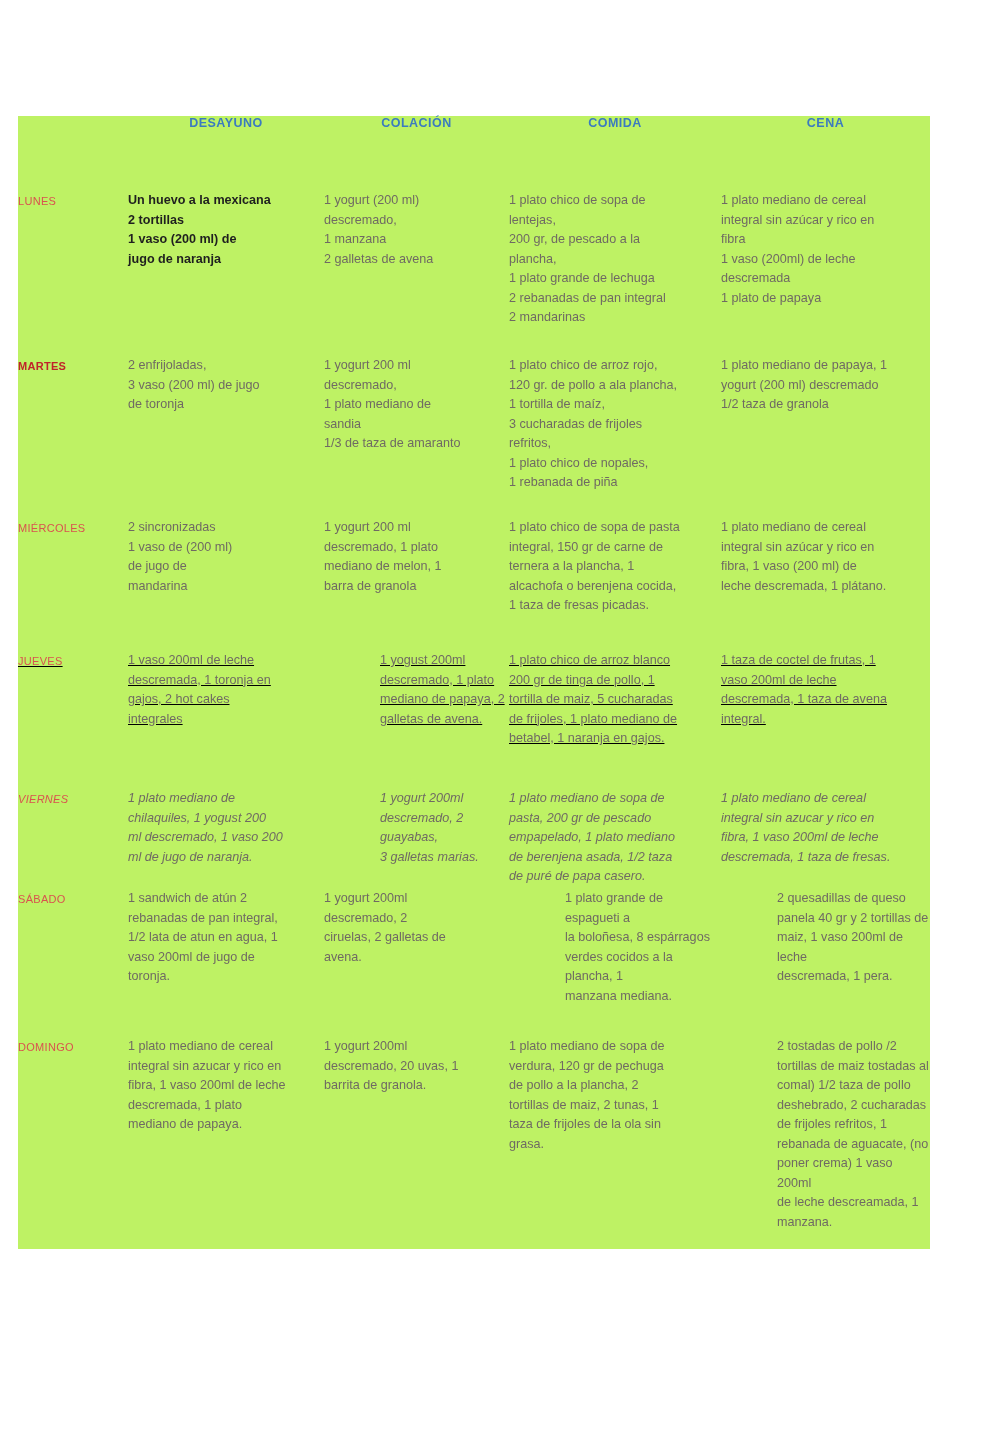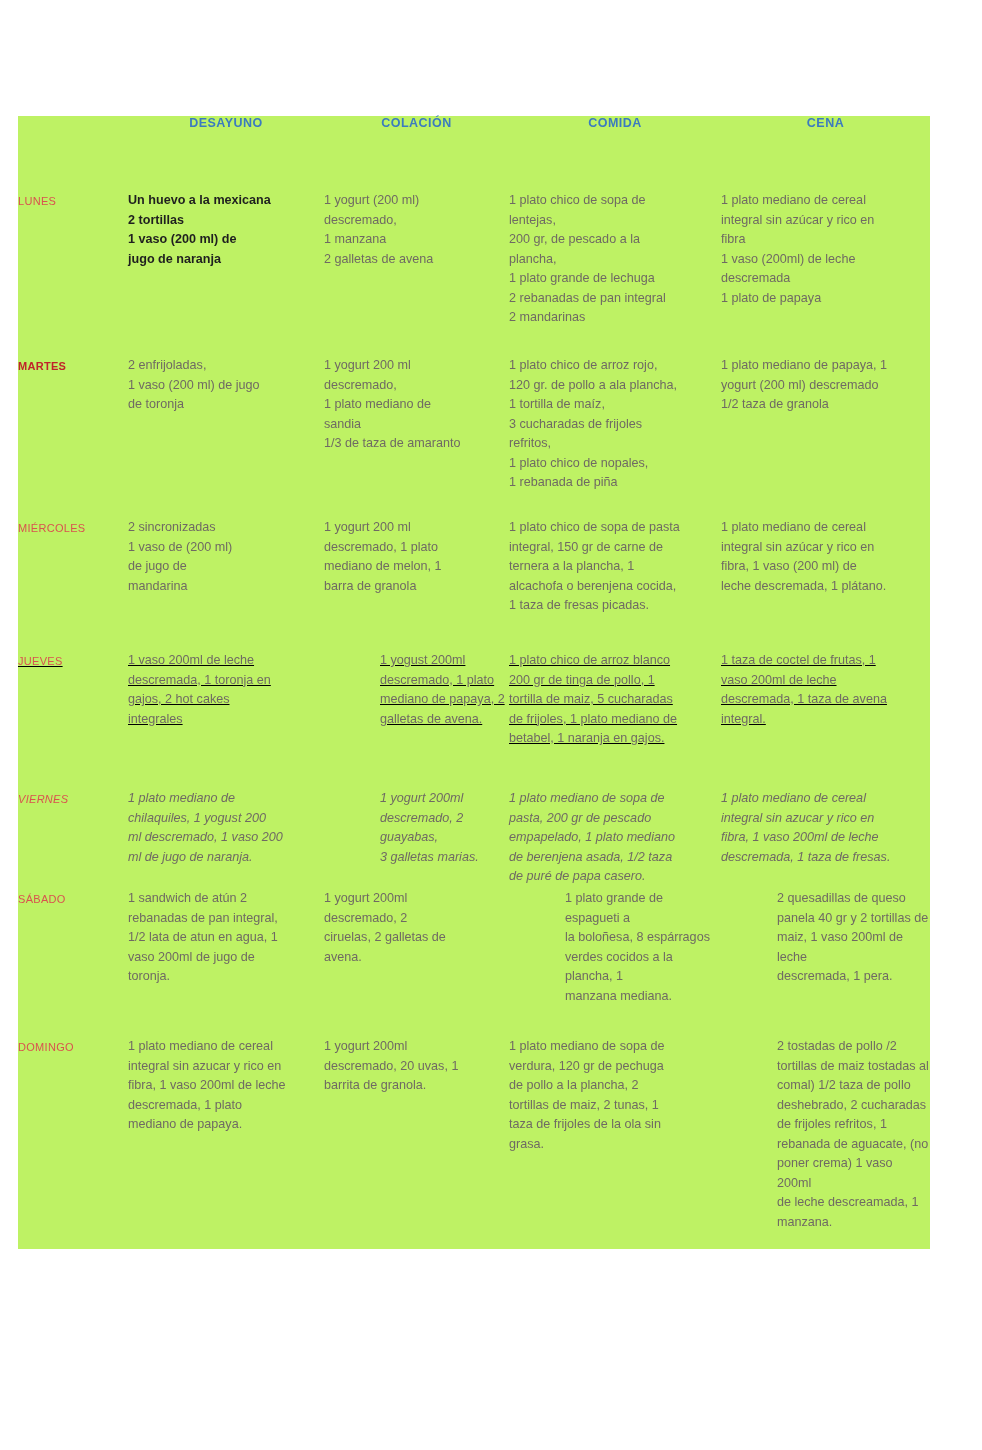--- a/index.html
+++ b/index.html
@@ -210,21 +210,21 @@
 1 plato de papaya</div>
           </td>
         </tr>
 
         <tr class="plan-row r-martes">
           <td class="day-cell">
             <span class="day-label strong">MARTES</span>
           </td>
           <td class="meal-cell">
             <div class="meal-text">2 enfrijoladas,
-1 vaso (200 ml) de jugo
+3 vaso (200 ml) de jugo
 de toronja</div>
           </td>
           <td class="meal-cell">
             <div class="meal-text">1 yogurt 200 ml
 descremado,
 1 plato mediano de
 sandia
 1/3 de taza de amaranto</div>
           </td>
           <td class="meal-cell">

